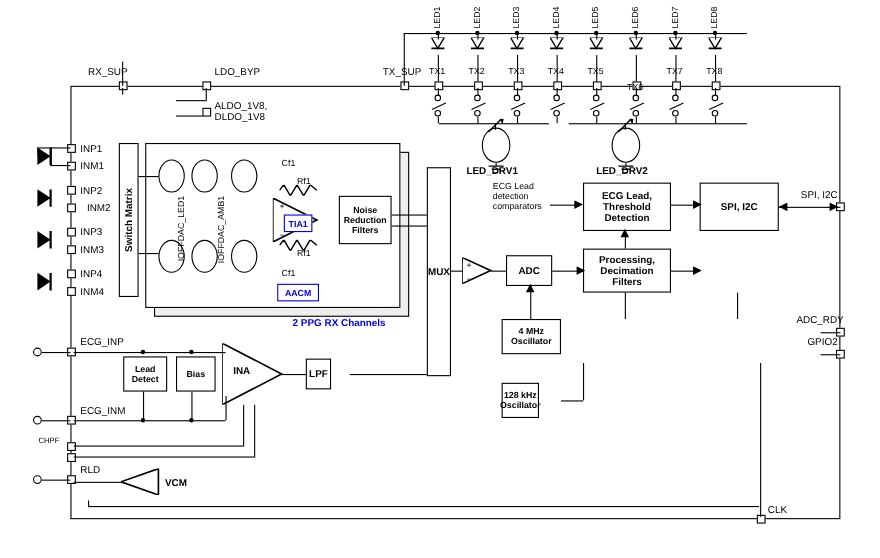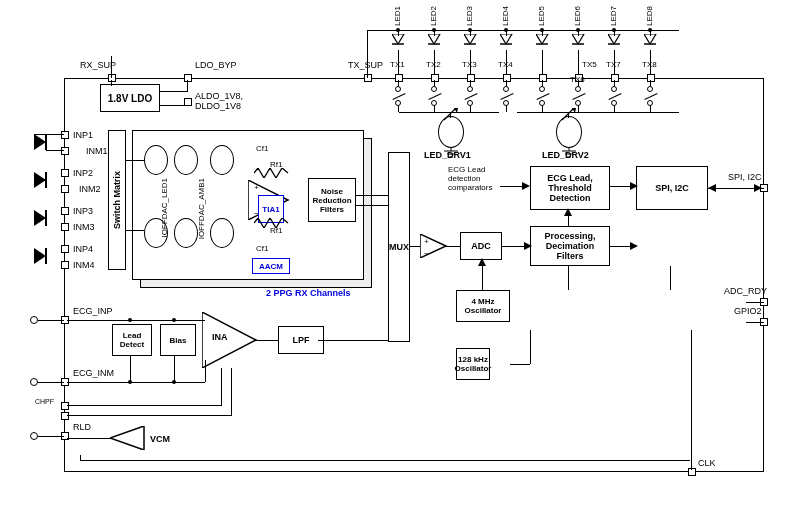--- a/index.html
+++ b/index.html
@@ -15,21 +15,20 @@
   .sw{position:absolute;width:14px;height:1px;background:#000;transform:rotate(-25deg)}
   .curr{position:absolute;border:1.5px solid #000;border-radius:50%;background:#fff}
 </style>
 </head>
 <body>
 
 <div style="position:relative;width:800px;height:507px">
 
 <div class="chip" style="left:64px;top:78px;width:700px;height:394px;background:transparent"></div>
 
-<div class="chip" style="left:100px;top:84px;width:60px;height:28px;font-size:10px">1.8V LDO</div>
 
 <div class="pin" style="left:108px;top:74px"></div>
 <span class="lbl" style="left:80px;top:60px">RX_SUP</span>
 <div class="wire v" style="left:111px;top:56px;height:22px"></div>
 <div class="wire v" style="left:111px;top:80px;height:6px"></div>
 
 <div class="pin" style="left:184px;top:74px"></div>
 <span class="lbl" style="left:195px;top:60px">LDO_BYP</span>
 <div class="wire h" style="left:160px;top:91px;width:27px"></div>
 <div class="wire v" style="left:187px;top:80px;height:12px"></div>
@@ -52,21 +51,21 @@
       <line x1="20" y1="0" x2="20" y2="16" stroke="#000" stroke-width="2"></line>
     </svg>
 <svg style="position:absolute;left:26px;top:248px" width="26" height="20">
       <polygon points="8,0 8,16 20,8" fill="#000"></polygon>
       <line x1="20" y1="0" x2="20" y2="16" stroke="#000" stroke-width="2"></line>
     </svg>
 
 <div class="pin" style="left:61px;top:131px"></div>
     <span class="lbl" style="left:73px;top:130px">INP1</span>
 <div class="pin" style="left:61px;top:147px"></div>
-    <span class="lbl" style="left:86px;top:146px">INM1</span>
+    <span class="lbl" style="left:73px;top:146px">INM1</span>
 <div class="pin" style="left:61px;top:169px"></div>
     <span class="lbl" style="left:73px;top:168px">INP2</span>
 <div class="pin" style="left:61px;top:185px"></div>
     <span class="lbl" style="left:79px;top:184px">INM2</span>
 <div class="pin" style="left:61px;top:207px"></div>
     <span class="lbl" style="left:73px;top:206px">INP3</span>
 <div class="pin" style="left:61px;top:223px"></div>
     <span class="lbl" style="left:73px;top:222px">INM3</span>
 <div class="pin" style="left:61px;top:245px"></div>
     <span class="lbl" style="left:73px;top:244px">INP4</span>
@@ -92,21 +91,21 @@
 <div class="curr" style="left:174px;top:218px;width:22px;height:28px"></div>
 <div class="curr" style="left:210px;top:218px;width:22px;height:28px"></div>
 <span class="lbl" style="left:160px;top:178px;writing-mode:vertical-rl;transform:rotate(180deg);font-size:8px">IOFFDAC_LED1</span>
 <span class="lbl" style="left:197px;top:178px;writing-mode:vertical-rl;transform:rotate(180deg);font-size:8px">IOFFDAC_AMB1</span>
 
 <svg style="position:absolute;left:248px;top:180px" width="46" height="40">
   <polygon points="0,0 0,40 40,20" fill="#fff" stroke="#000" stroke-width="1.5"></polygon>
   <text x="6" y="10" font-size="8">+</text>
       <text x="6" y="36" font-size="8">−</text>
 </svg>
-<div class="chip" style="left:258px;top:195px;width:26px;height:28px;font-size:8px;border-color:#0000e0;color:#0000e0">TIA1</div>
+<div class="chip" style="left:258px;top:195px;width:26px;height:16px;font-size:8px;border-color:#0000e0;color:#0000e0">TIA1</div>
 
 <span class="lbl" style="left:256px;top:144px;font-size:8px">Cf1</span>
 <span class="lbl" style="left:270px;top:160px;font-size:8px">Rf1</span>
 <span class="lbl" style="left:270px;top:226px;font-size:8px">Rf1</span>
 <span class="lbl" style="left:256px;top:244px;font-size:8px">Cf1</span>
 
 <svg style="position:absolute;left:254px;top:168px" width="36" height="10">
       <polyline points="0,5 4,0 10,10 16,0 22,10 28,0 34,5" stroke="#000" fill="none" stroke-width="1.3"></polyline>
     </svg>
 <svg style="position:absolute;left:254px;top:218px" width="36" height="10">
@@ -146,21 +145,21 @@
 
 <div class="chip" style="left:112px;top:324px;width:40px;height:32px;font-size:8px;white-space:pre">Lead
 Detect</div>
 <div class="chip" style="left:160px;top:324px;width:36px;height:32px;font-size:8px">Bias</div>
 
 <svg style="position:absolute;left:202px;top:312px" width="60" height="56">
   <polygon points="0,0 0,56 54,28" fill="#fff" stroke="#000" stroke-width="1.5"></polygon>
 </svg>
 <span class="lbl" style="left:212px;top:332px;font-weight:bold">INA</span>
 
-<div class="chip" style="left:278px;top:326px;width:46px;height:28px">LPF</div>
+<div class="chip" style="left:278px;top:326px;width:23px;height:28px">LPF</div>
 
 <div class="wire h" style="left:67px;top:320px;width:138px"></div>
 <div class="wire h" style="left:67px;top:382px;width:138px"></div>
 <div class="wire v" style="left:205px;top:360px;height:22px"></div>
 <div class="wire h" style="left:256px;top:340px;width:22px"></div>
 <div class="wire h" style="left:318px;top:340px;width:70px"></div>
 <div class="dot" style="left:128px;top:318px"></div>
 <div class="dot" style="left:172px;top:318px"></div>
 <div class="dot" style="left:128px;top:380px"></div>
 <div class="dot" style="left:172px;top:380px"></div>
@@ -329,21 +328,21 @@
       <div class="wire v" style="left: 506px; top: 106px; height: 6px;"></div>
       <div class="dot" style="left: 504px; top: 28px;"></div>
       <span class="lbl" style="left: 537px; top: 6px; writing-mode: vertical-rl; transform: rotate(180deg); font-size: 8px;">LED5</span>
       <svg width="14" height="18" style="position: absolute; left: 536px; top: 34px;">
         <polygon points="0,0 12,0 6,10" fill="#fff" stroke="#000" stroke-width="1.2"></polygon>
         <line x1="0" y1="10" x2="12" y2="10" stroke="#000" stroke-width="1.5"></line>
       </svg>
       <div class="wire v" style="left: 542px; top: 30px; height: 6px;"></div>
       <div class="wire v" style="left: 542px; top: 50px; height: 28px;"></div>
       <div class="pin" style="left: 539px; top: 74px;"></div>
-      <span class="lbl" style="left: 534px; top: 60px; font-size: 8px; margin-left: 48px;">TX5</span>
+      <span class="lbl" style="left: 534px; top: 60px; font-size: 8px;">TX5</span>
       <div class="wire v" style="left: 542px; top: 80px; height: 10px;"></div>
       <div class="sw" style="left: 536px; top: 96px;"></div>
       <div class="circ" style="left: 539px; top: 86px; width: 6px; height: 6px;"></div>
       <div class="circ" style="left: 539px; top: 100px; width: 6px; height: 6px;"></div>
       <div class="wire v" style="left: 542px; top: 106px; height: 6px;"></div>
       <div class="dot" style="left: 540px; top: 28px;"></div>
       <span class="lbl" style="left: 573px; top: 6px; writing-mode: vertical-rl; transform: rotate(180deg); font-size: 8px;">LED6</span>
       <svg width="14" height="18" style="position: absolute; left: 572px; top: 34px;">
         <polygon points="0,0 12,0 6,10" fill="#fff" stroke="#000" stroke-width="1.2"></polygon>
         <line x1="0" y1="10" x2="12" y2="10" stroke="#000" stroke-width="1.5"></line>

